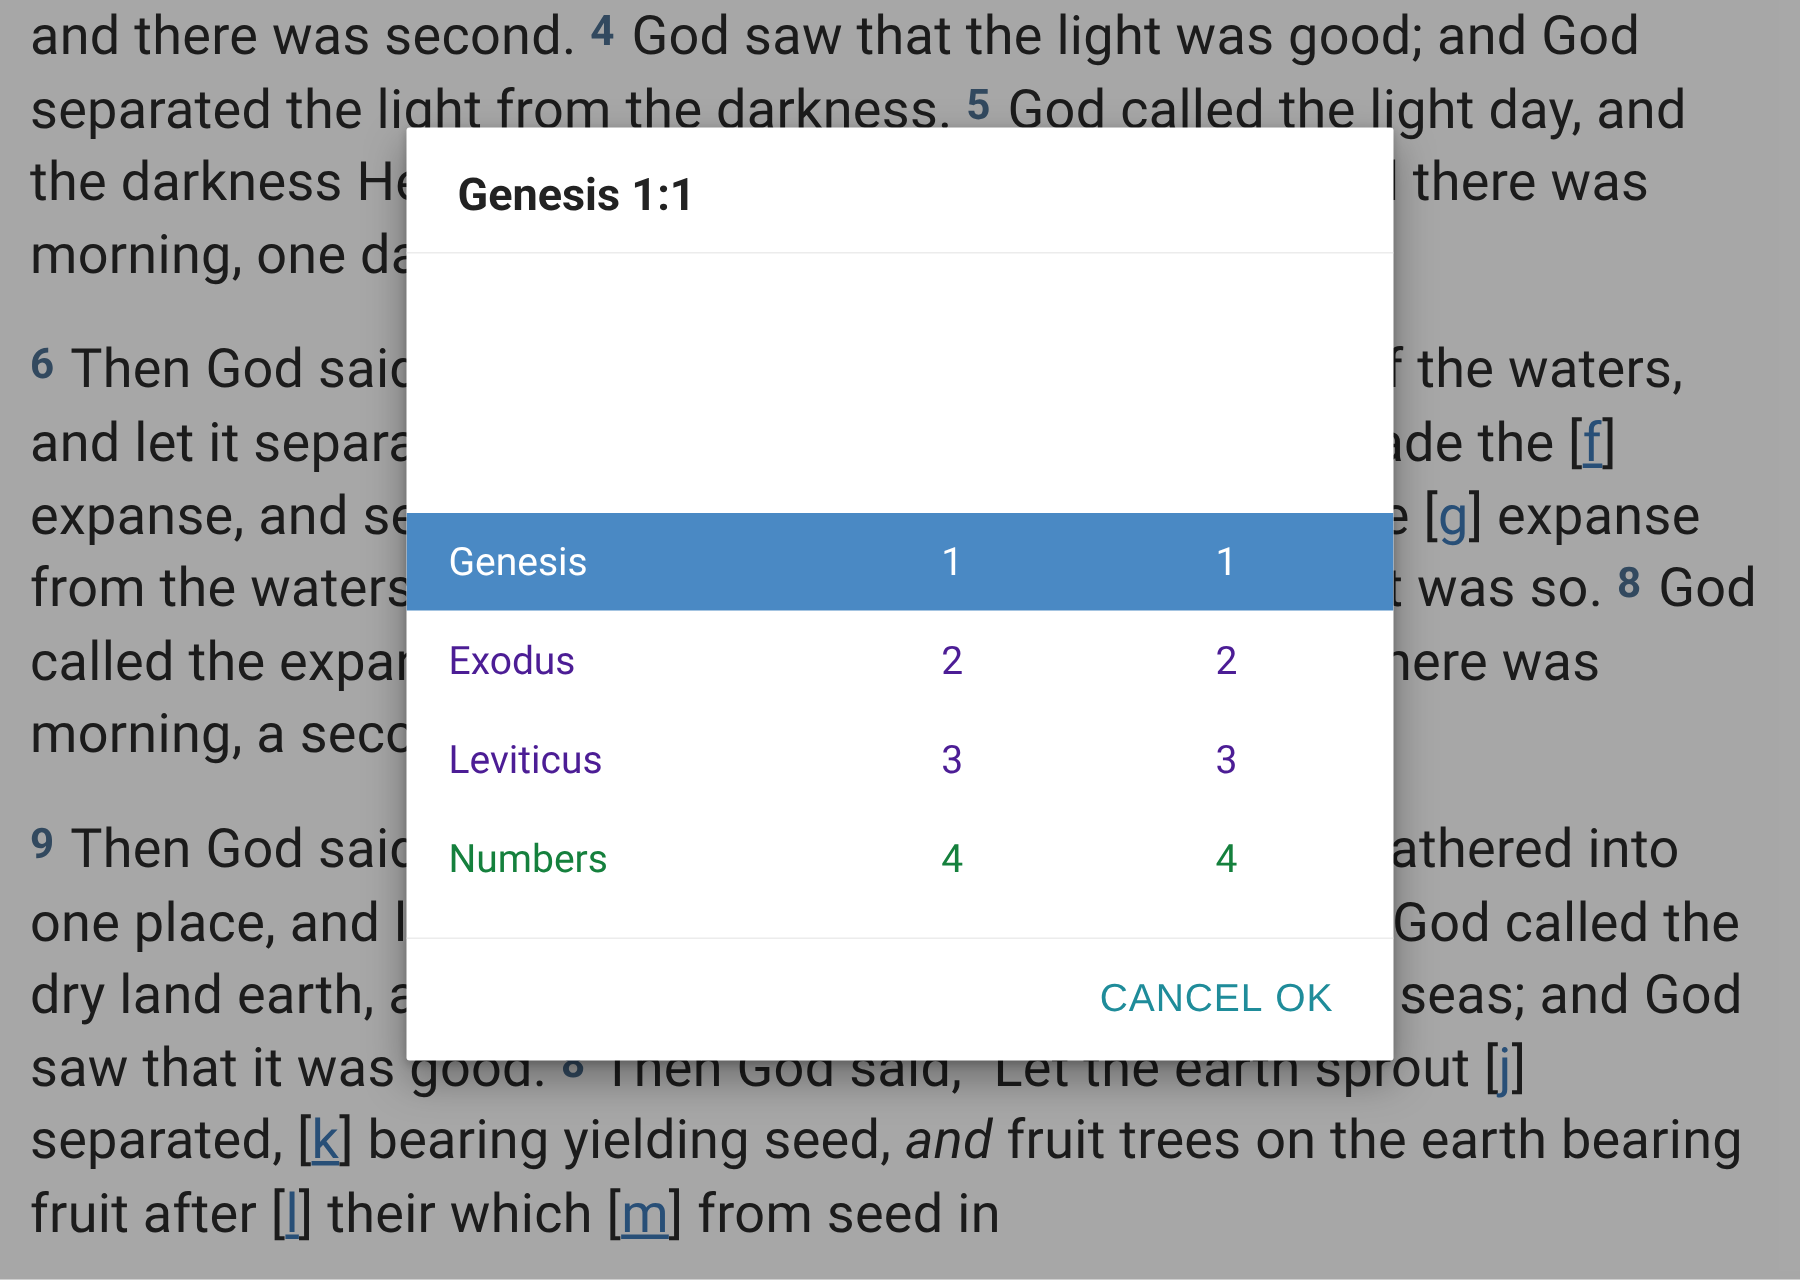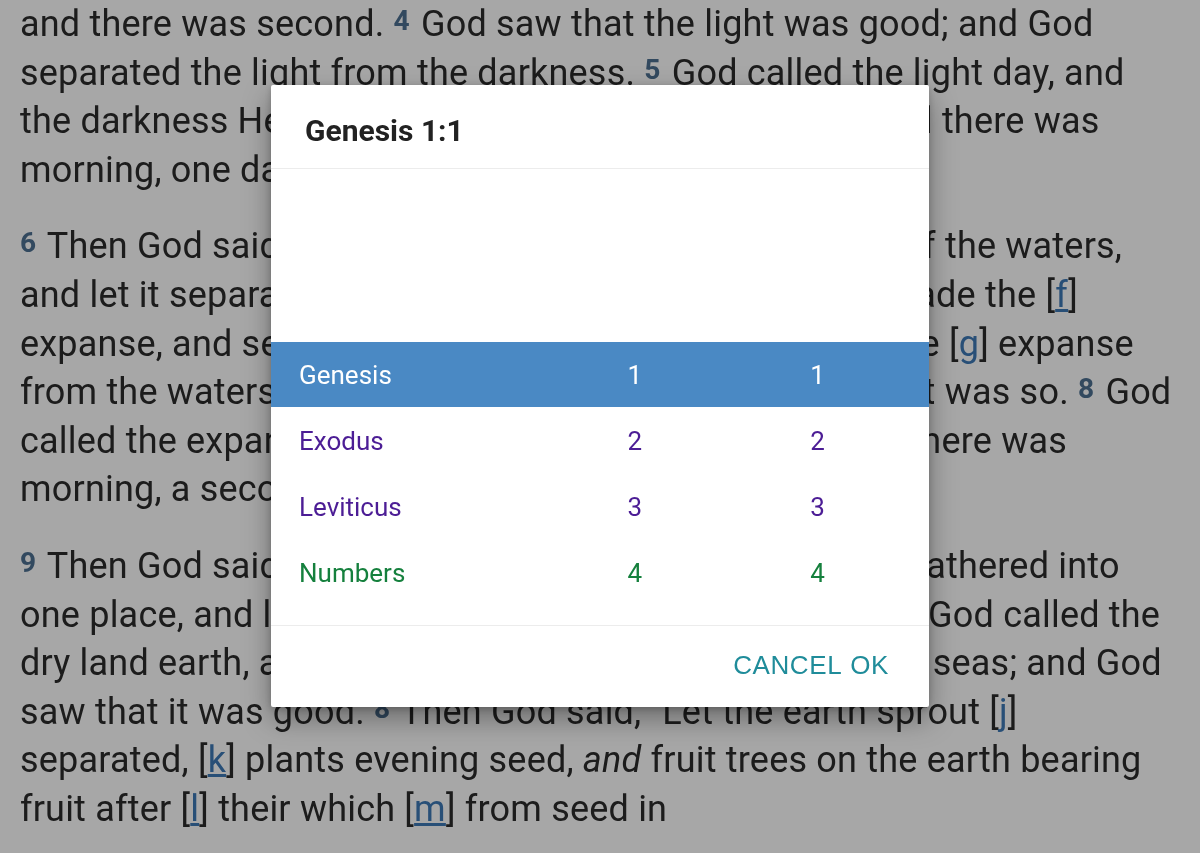--- a/index.html
+++ b/index.html
@@ -144,21 +144,21 @@
   <p>
     <span class="vnum">9</span>
     <span> Then God said, "Let the waters below the heavens be gathered into one place, and let the dry land appear"; and it was so. </span>
     <span class="vnum">10</span>
     <span> God called the dry land earth, and the gathering of the waters He called seas; and God saw that it was good. </span>
     <span class="vnum">8</span>
     <span> Then God said, "Let the earth sprout </span>
     <span class="fn-br">[</span><span class="fn">j</span><span class="fn-br">]</span>
     <span>separated, </span>
     <span class="fn-br">[</span><span class="fn">k</span><span class="fn-br">]</span>
-    <span>plants evening seed, </span>
+    <span>bearing yielding seed, </span>
     <i>and</i>
     <span> fruit trees on the earth bearing fruit after </span>
     <span class="fn-br">[</span><span class="fn">l</span><span class="fn-br">]</span>
     <span>their which </span>
     <span class="fn-br">[</span><span class="fn">m</span><span class="fn-br">]</span>
     <span>from seed in</span>
   </p>
 </div>
 
 <div class="scrim"></div>

